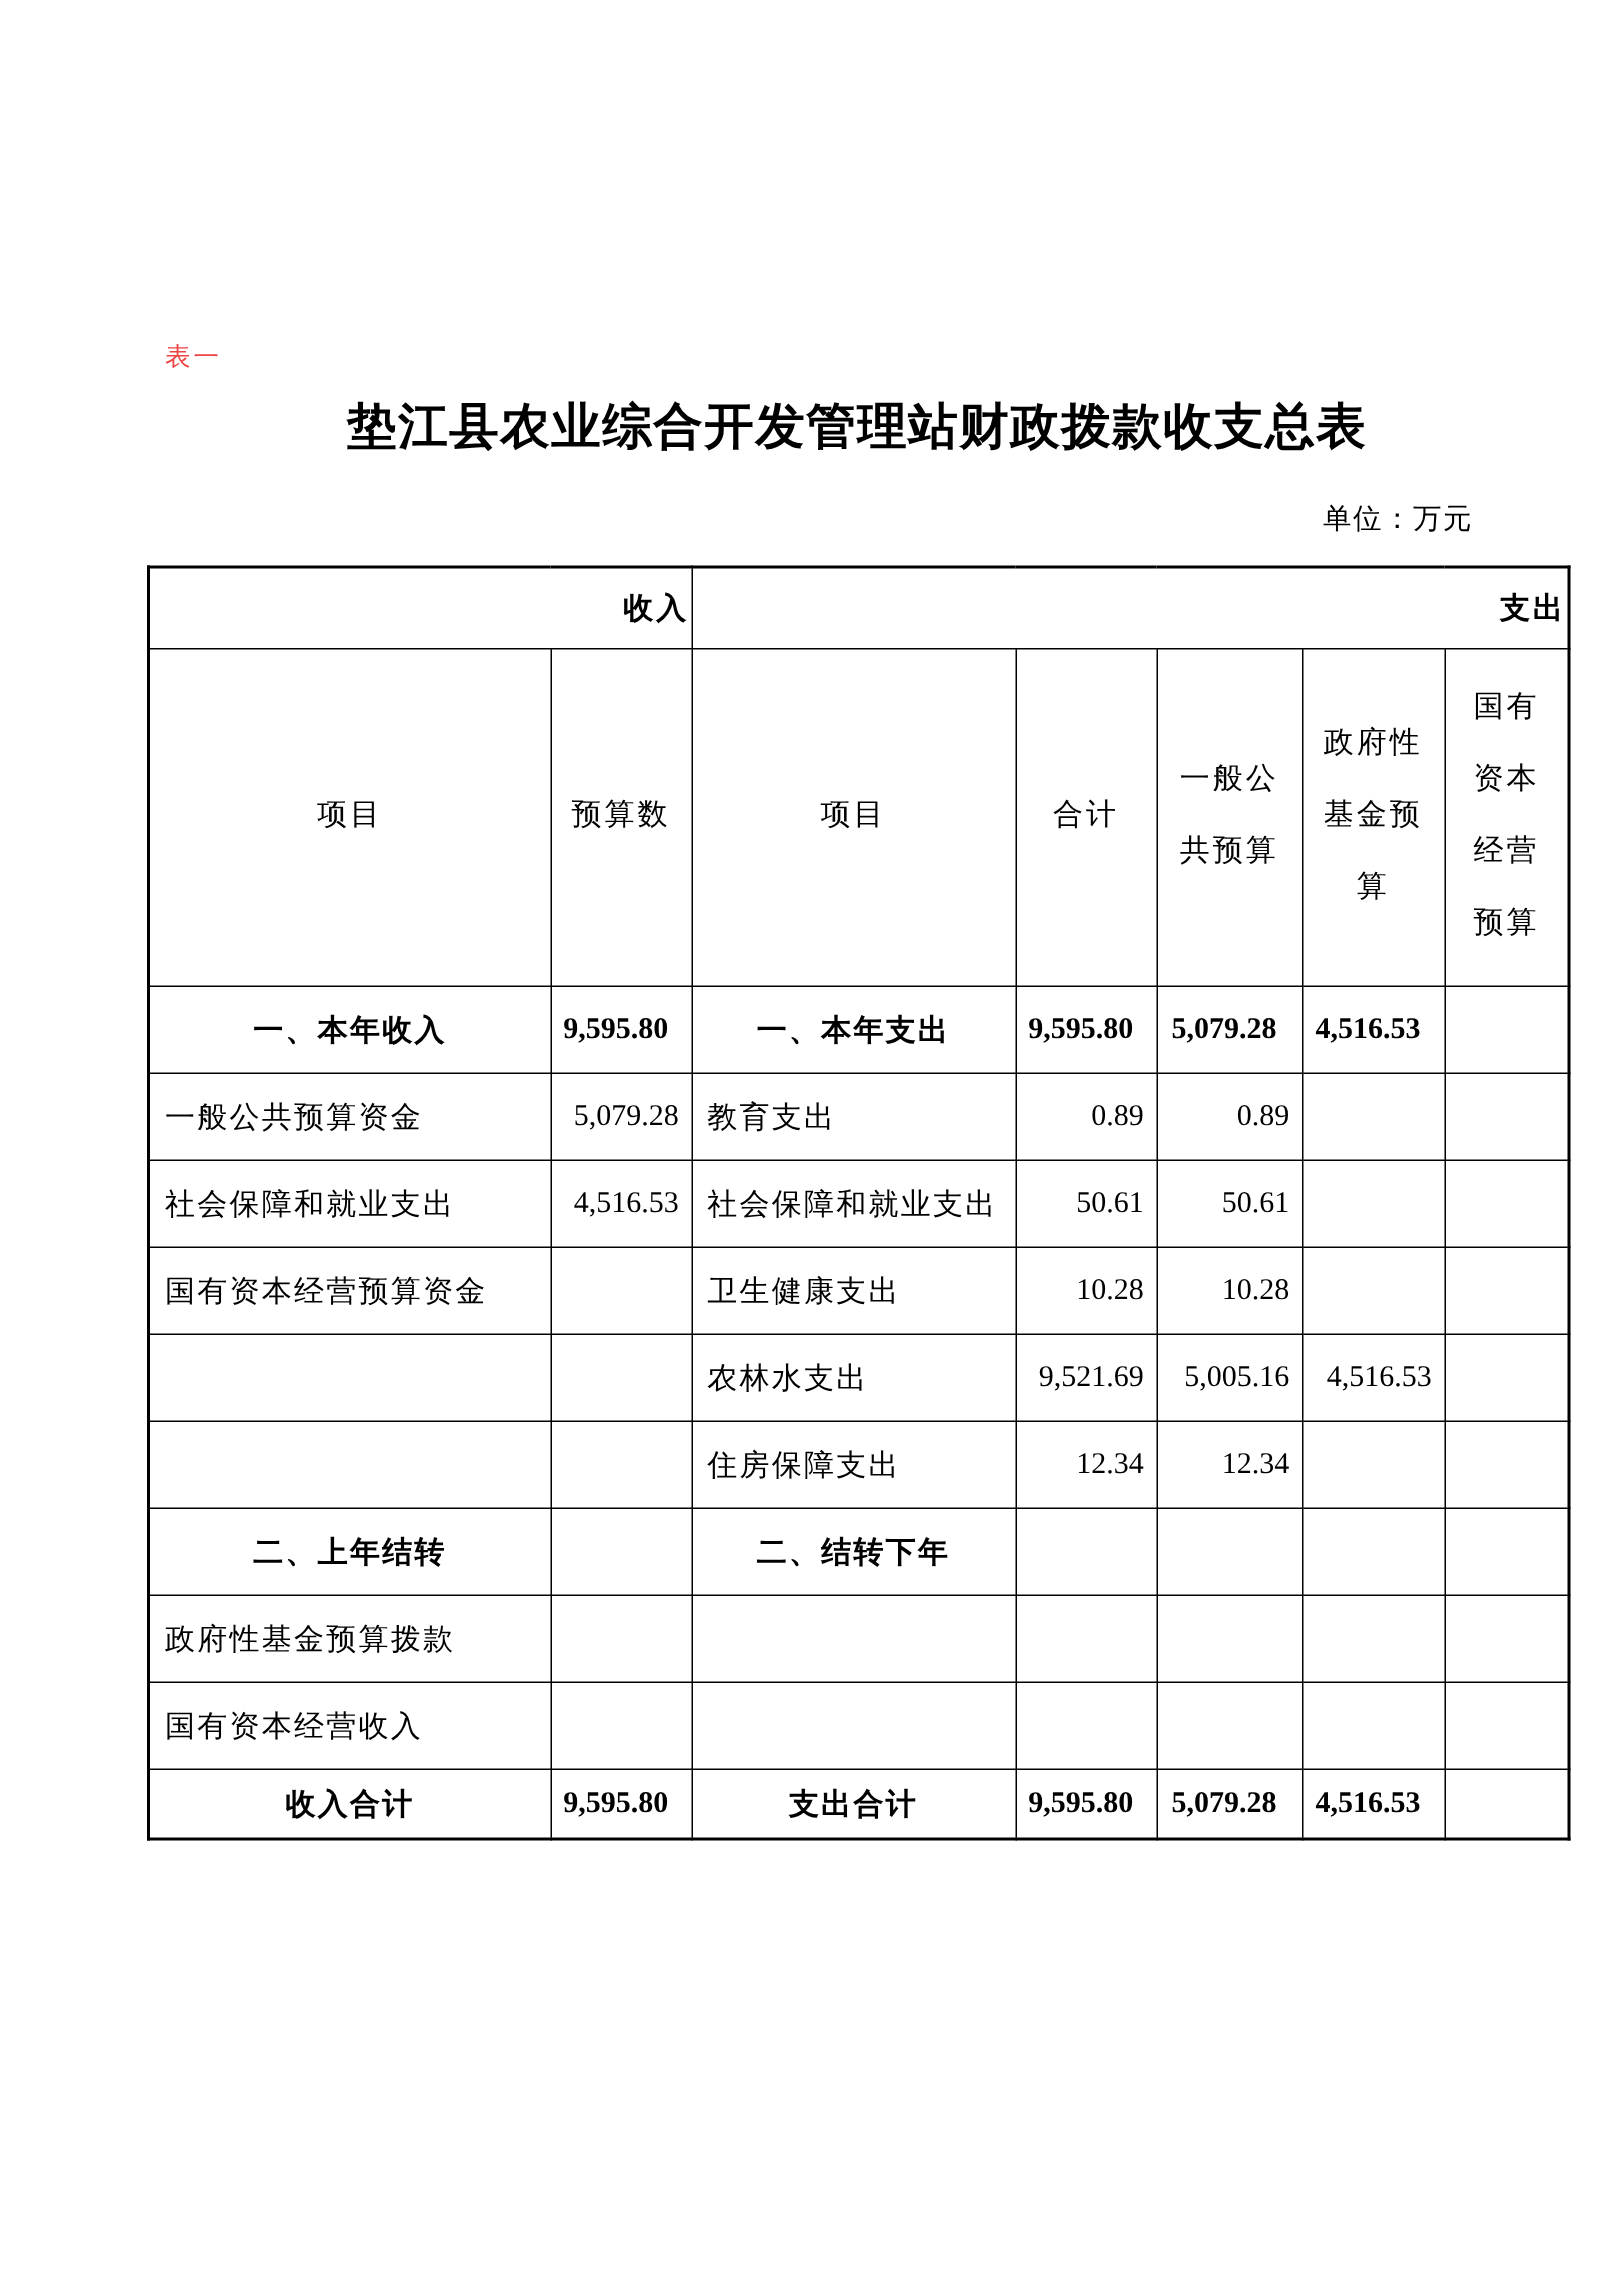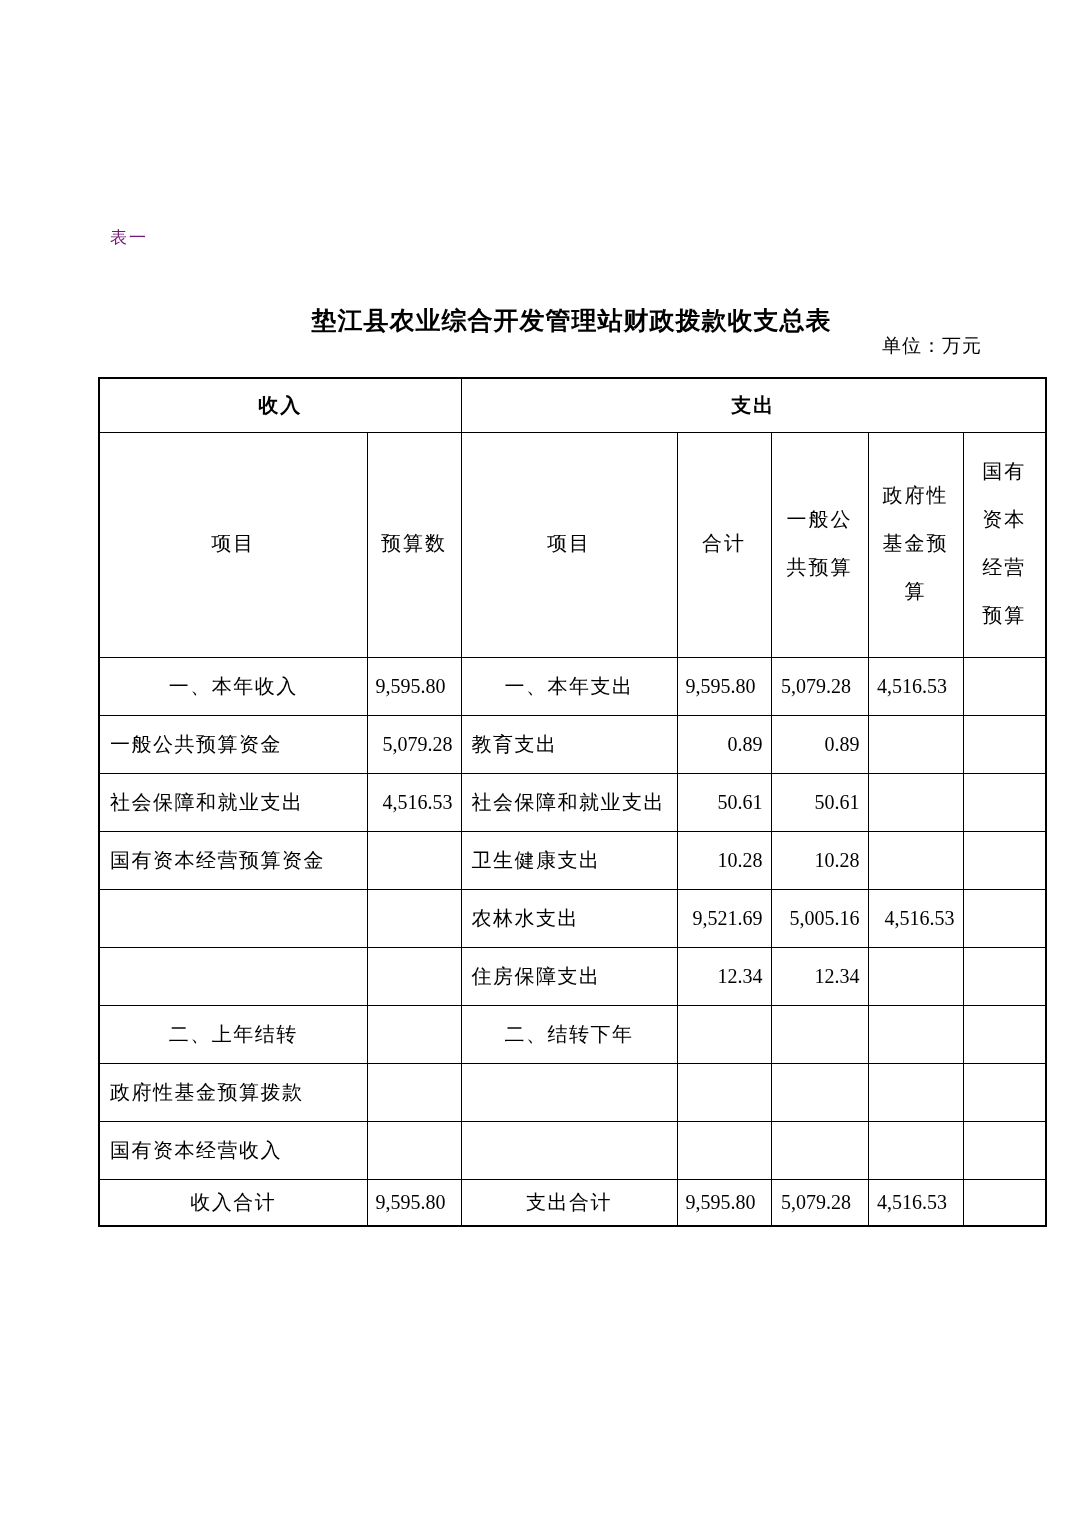--- a/index.html
+++ b/index.html
@@ -13,31 +13,30 @@
     position: relative;
     width: 1074px; height: 1520px;
     background: #ffffff;
     overflow: hidden;
   }
   .table-label {
     position: absolute;
     left: 110px; top: 226px;
     font-size: 17px;
     letter-spacing: 2px;
-    color: #701a75;
+    color: #ef4444;
   }
   .doc-title {
     position: absolute;
     left: 98px; top: 262px; width: 947px;
     text-align: center;
-    font-size: 25px;
+    font-size: 33px;
     font-weight: bold;
     letter-spacing: 1px;
     white-space: nowrap;
-    margin-top: 42px;
   }
   .unit-note {
     position: absolute;
     left: 98px; top: 333px; width: 884px;
     text-align: right;
     font-size: 19px;
     font-weight: normal;
     letter-spacing: 1px;
   }
   table.budget {
@@ -49,21 +48,21 @@
     border: 2px solid #000;
   }
   table.budget td {
     border: 1px solid #000;
     vertical-align: middle;
     font-size: 20px;
     overflow: hidden;
   }
   tr.grp-row { height: 54px; }
   .grp {
-    text-align: center;
+    text-align: right;
     font-weight: bold;
     font-size: 21px;
     font-family: "Liberation Sans", "DejaVu Sans", sans-serif;
     letter-spacing: 2px;
     margin-top: 35px;
   }
   tr.colhead-row { height: 225px; }
   .colhead {
     text-align: center;
     font-size: 20px;
@@ -81,21 +80,21 @@
     margin-left: 15px;
   }
   .ctr {
     text-align: center;
     letter-spacing: 1.5px;
   }
   .num {
     text-align: right;
     padding-right: 8px;
   }
-  tr.sec td { font-weight: normal; text-align: center; }
+  tr.sec td { font-weight: bold; text-align: center; }
 </style>
 </head>
 <body>
 
 <div class="page">
 
   <div class="table-label">表一</div>
   <div class="doc-title">垫江县农业综合开发管理站财政拨款收支总表</div>
   <div class="unit-note">单位：万元</div>
 

